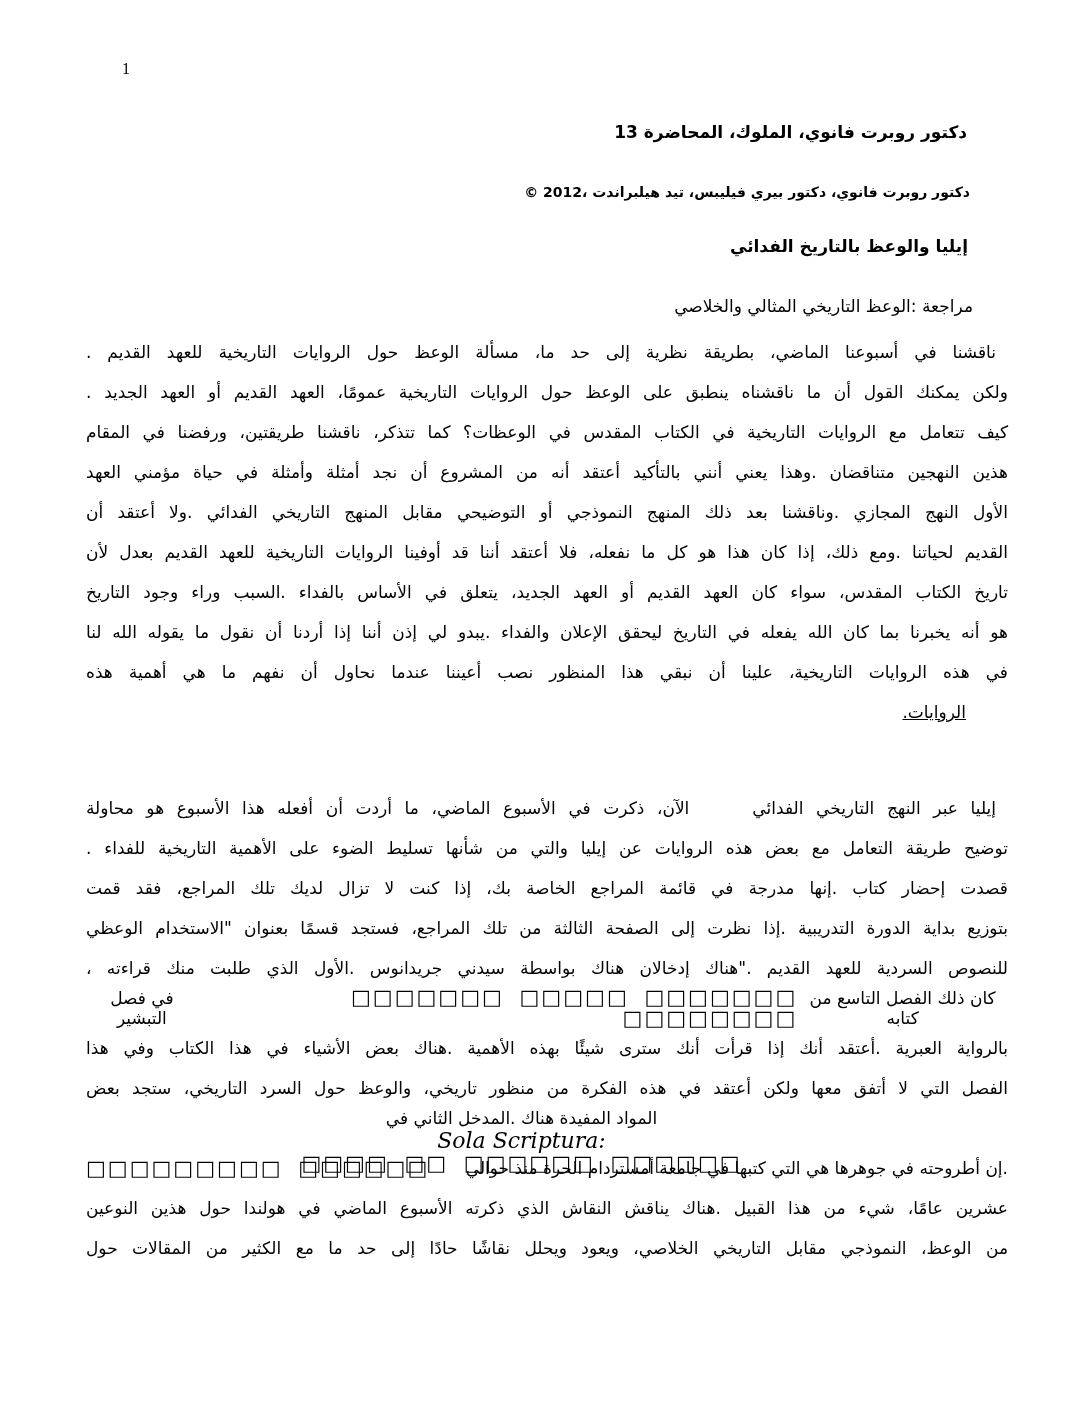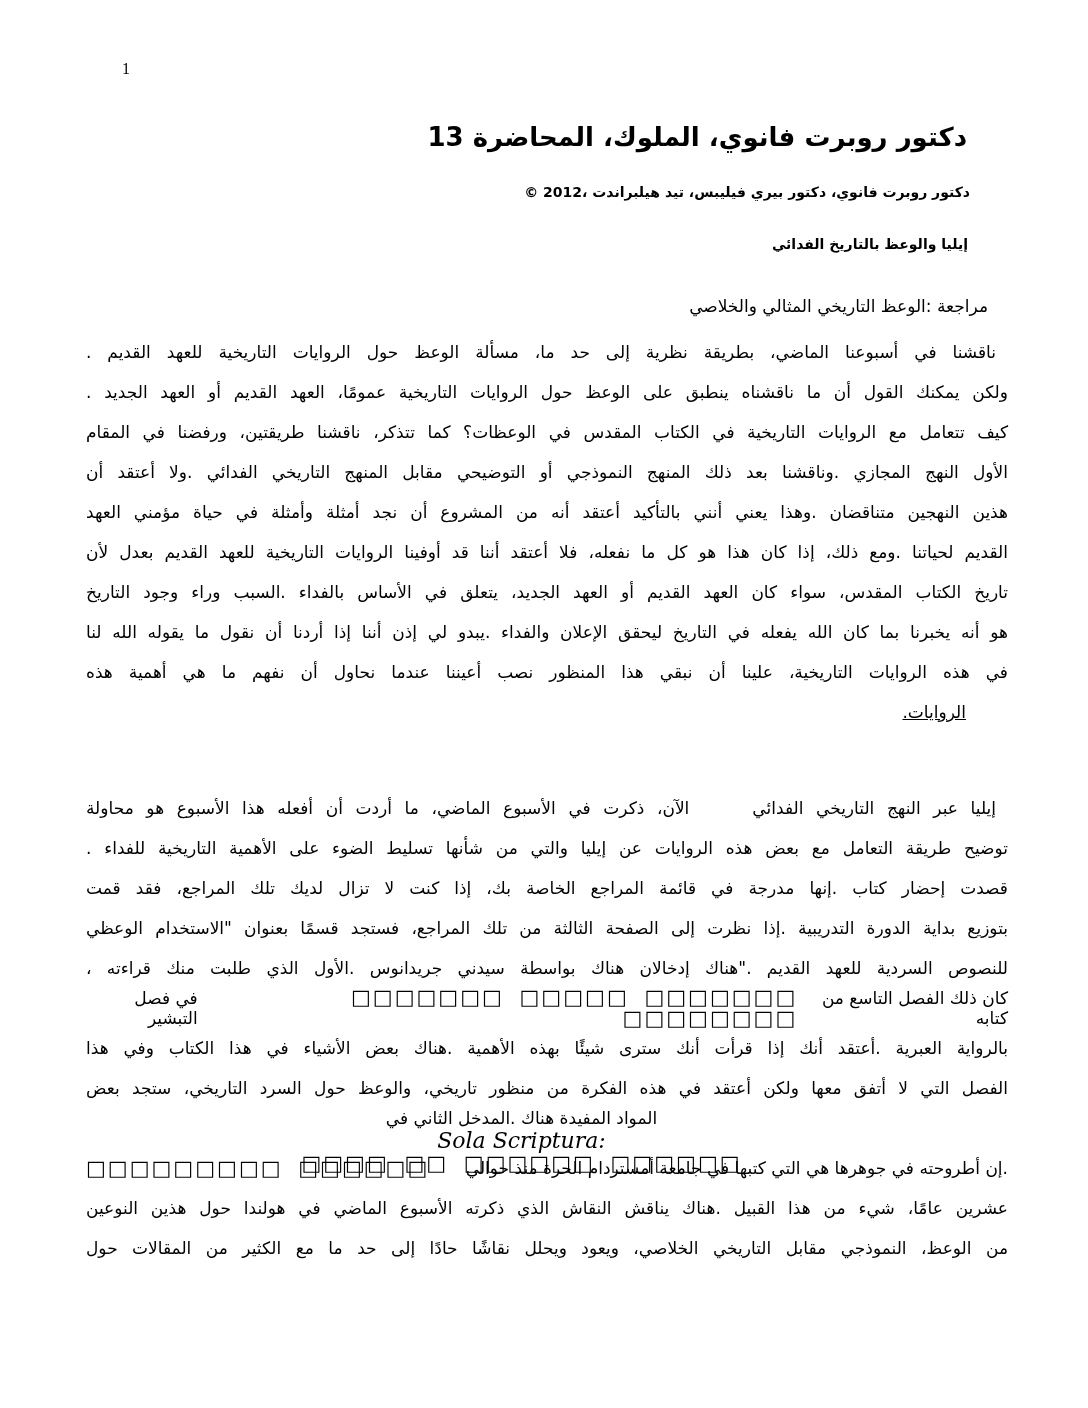--- a/index.html
+++ b/index.html
@@ -1,48 +1,48 @@
 <!DOCTYPE html>
 <html lang="ar"><head>
 <meta charset="utf-8">
 <style>
   html,body{margin:0;padding:0;background:#ffffff;}
   #page{position:relative;width:1088px;height:1408px;background:#ffffff;overflow:hidden;
         font-family:"DejaVu Sans",sans-serif;color:#000;}
   .abs{position:absolute;}
   #page-number{left:122px;top:60px;font-size:16px;font-family:"Liberation Serif",serif;}
-  #doc-title{right:121px;top:122px;font-size:26px;font-weight:bold;direction:rtl;}
+  #doc-title{right:121px;top:122px;font-size:17px;font-weight:bold;direction:rtl;}
   #copyright-line{right:118px;top:184px;font-size:14px;font-weight:bold;direction:rtl;text-align:right;}
-  #section-heading{right:120px;top:236px;font-size:14px;font-weight:bold;direction:rtl;text-align:right;}
-  #review-line{right:100px;top:296px;font-size:17px;direction:rtl;text-align:right;}
+  #section-heading{right:120px;top:236px;font-size:17px;font-weight:bold;direction:rtl;text-align:right;}
+  #review-line{right:115px;top:296px;font-size:17px;direction:rtl;text-align:right;}
   .para{position:absolute;left:86px;width:922px;}
   .line{height:40px;line-height:40px;font-size:17px;direction:rtl;
         text-align:justify;text-align-last:justify;white-space:nowrap;}
   .line.last{text-align:right;text-align-last:right;text-decoration:underline;}
   .line-mix{height:40px;display:flex;justify-content:space-between;align-items:center;}
-  .line-mix .seg-ar{font-size:17px;direction:rtl;unicode-bidi:isolate;}
+  .line-mix .seg-ar{font-size:17px;direction:rtl;unicode-bidi:isolate;text-align:center;}
   .seg-sola{font-family:"DejaVu Serif",serif;font-style:italic;font-size:22px;direction:ltr;}
   .seg-boxes{font-size:21px;letter-spacing:2px;word-spacing:7px;line-height:1;direction:inherit;}
 </style>
 </head>
 <body>
 
 <div id="page">
   <div class="abs" id="page-number">1</div>
   <div class="abs" id="doc-title">دكتور روبرت فانوي، الملوك، المحاضرة 13</div>
   <div class="abs" id="copyright-line">دكتور روبرت فانوي، دكتور بيري فيليبس، تيد هيلبراندت ،2012 ©</div>
   <div class="abs" id="section-heading">إيليا والوعظ بالتاريخ الفدائي</div>
   <div class="abs" id="review-line">مراجعة :الوعظ التاريخي المثالي والخلاصي</div>
   <div id="paragraphs-root">
       <div class="para" style="top: 332px;">
         <div class="line" style="padding-right: 12px;">ناقشنا في أسبوعنا الماضي، بطريقة نظرية إلى حد ما، مسألة الوعظ حول الروايات التاريخية للعهد القديم .</div>
         <div class="line">ولكن يمكنك القول أن ما ناقشناه ينطبق على الوعظ حول الروايات التاريخية عمومًا، العهد القديم أو العهد الجديد .</div>
         <div class="line">كيف تتعامل مع الروايات التاريخية في الكتاب المقدس في الوعظات؟ كما تتذكر، ناقشنا طريقتين، ورفضنا في المقام</div>
+        <div class="line">هذين النهجين متناقضان .وهذا يعني أنني بالتأكيد أعتقد أنه من المشروع أن نجد أمثلة وأمثلة في حياة مؤمني العهد</div>
         <div class="line">الأول النهج المجازي .وناقشنا بعد ذلك المنهج النموذجي أو التوضيحي مقابل المنهج التاريخي الفدائي .ولا أعتقد أن</div>
-        <div class="line">هذين النهجين متناقضان .وهذا يعني أنني بالتأكيد أعتقد أنه من المشروع أن نجد أمثلة وأمثلة في حياة مؤمني العهد</div>
         <div class="line">القديم لحياتنا .ومع ذلك، إذا كان هذا هو كل ما نفعله، فلا أعتقد أننا قد أوفينا الروايات التاريخية للعهد القديم بعدل لأن</div>
         <div class="line">تاريخ الكتاب المقدس، سواء كان العهد القديم أو العهد الجديد، يتعلق في الأساس بالفداء .السبب وراء وجود التاريخ</div>
         <div class="line">هو أنه يخبرنا بما كان الله يفعله في التاريخ ليحقق الإعلان والفداء .يبدو لي إذن أننا إذا أردنا أن نقول ما يقوله الله لنا</div>
         <div class="line">في هذه الروايات التاريخية، علينا أن نبقي هذا المنظور نصب أعيننا عندما نحاول أن نفهم ما هي أهمية هذه</div>
         <div class="line last" style="padding-left: 0px; padding-right: 42px;">الروايات.</div>
       </div>
       <div class="para" style="top: 788px;">
         <div class="line" style="padding-right: 12px;">إيليا عبر النهج التاريخي الفدائي&nbsp;&nbsp;&nbsp;&nbsp; الآن، ذكرت في الأسبوع الماضي، ما أردت أن أفعله هذا الأسبوع هو محاولة</div>
         <div class="line">توضيح طريقة التعامل مع بعض هذه الروايات عن إيليا والتي من شأنها تسليط الضوء على الأهمية التاريخية للفداء .</div>
         <div class="line">قصدت إحضار كتاب .إنها مدرجة في قائمة المراجع الخاصة بك، إذا كنت لا تزال لديك تلك المراجع، فقد قمت</div>

